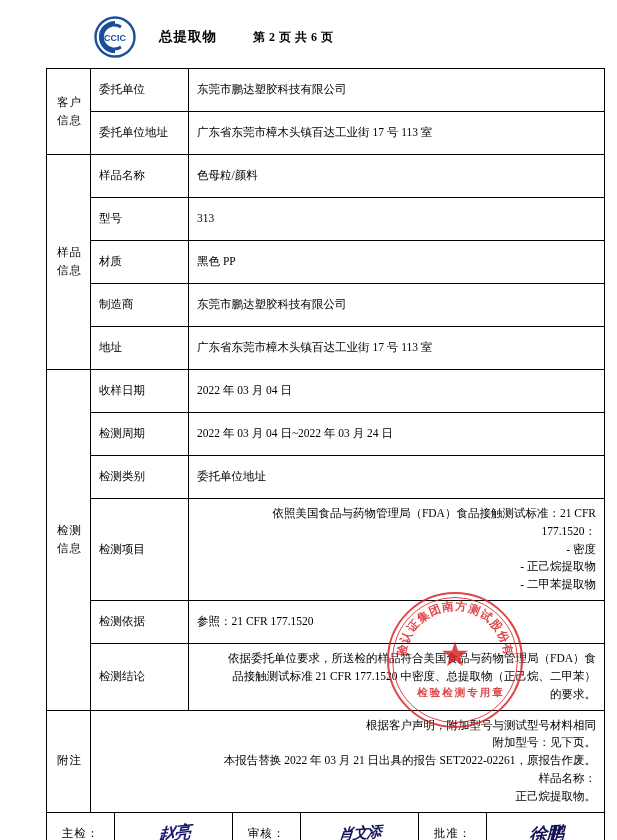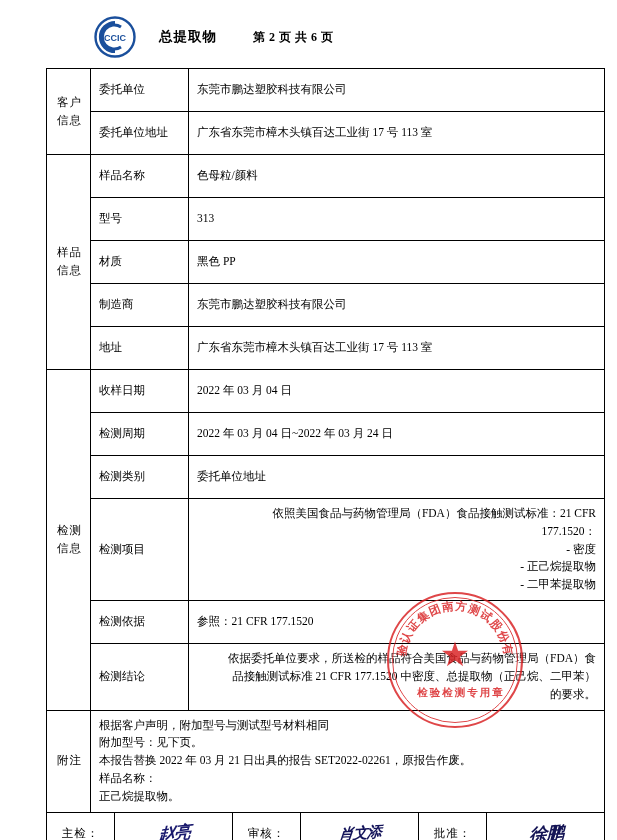--- a/index.html
+++ b/index.html
@@ -93,21 +93,21 @@
 
   .item-list { margin: 0; }
   .item-list .ln { display: block; text-align: right; }
   .indent { padding-left: 8px; }
 
   
   td.remark-body {
     padding: 7px 10px;
     line-height: 1.75;
   }
-  td.remark-body .ln { display: block; }
+  td.remark-body .ln { display: block; text-align: right; }
 
   
   .sig-wrap {
     position: relative;
     width: 559px;
     margin: 0 auto;
   }
   table.sig {
     border-collapse: collapse;
     width: 559px;

